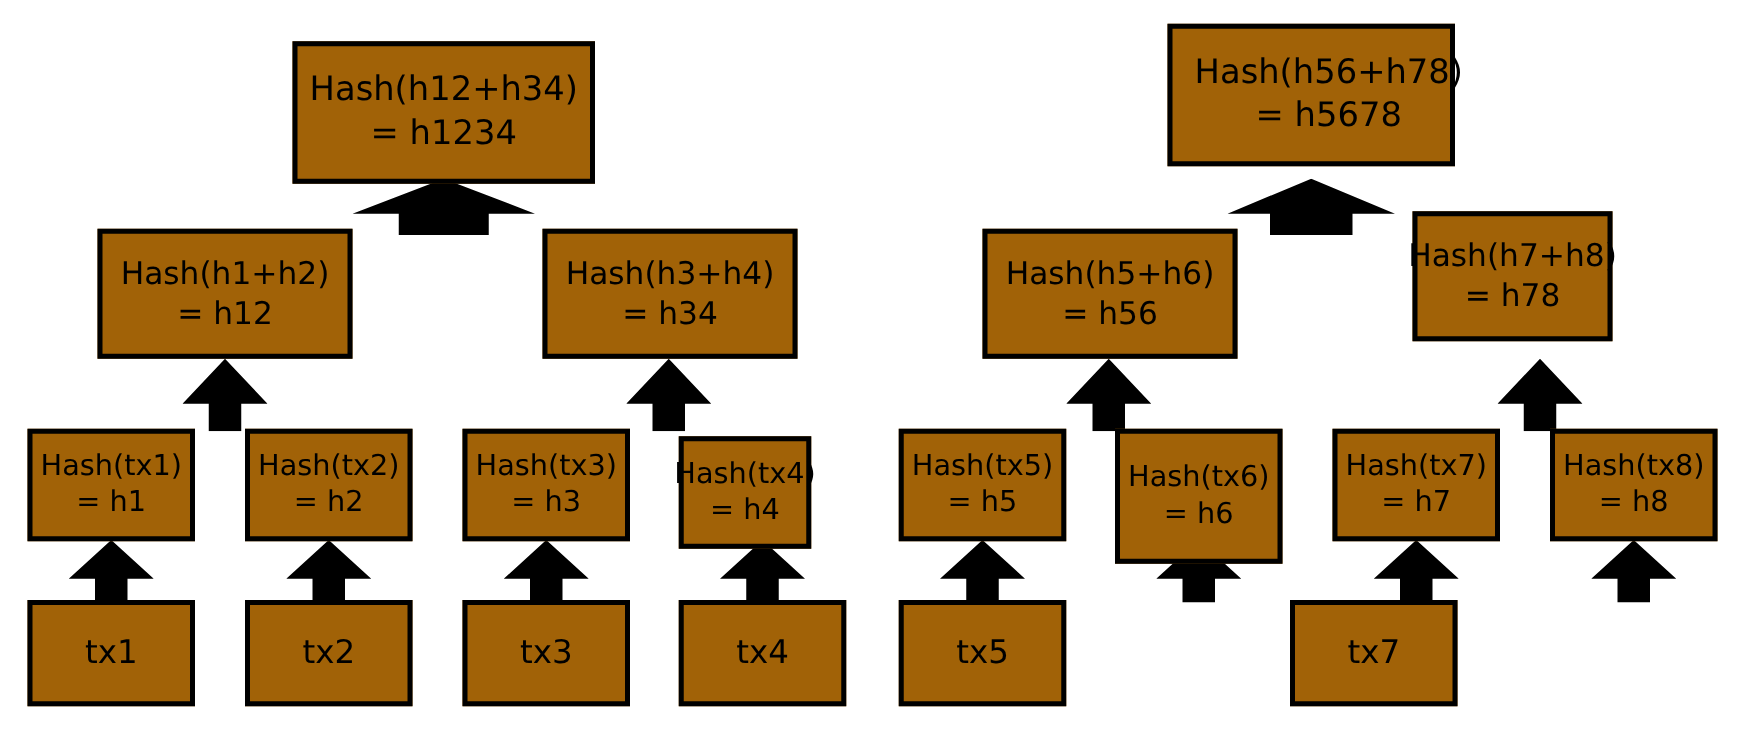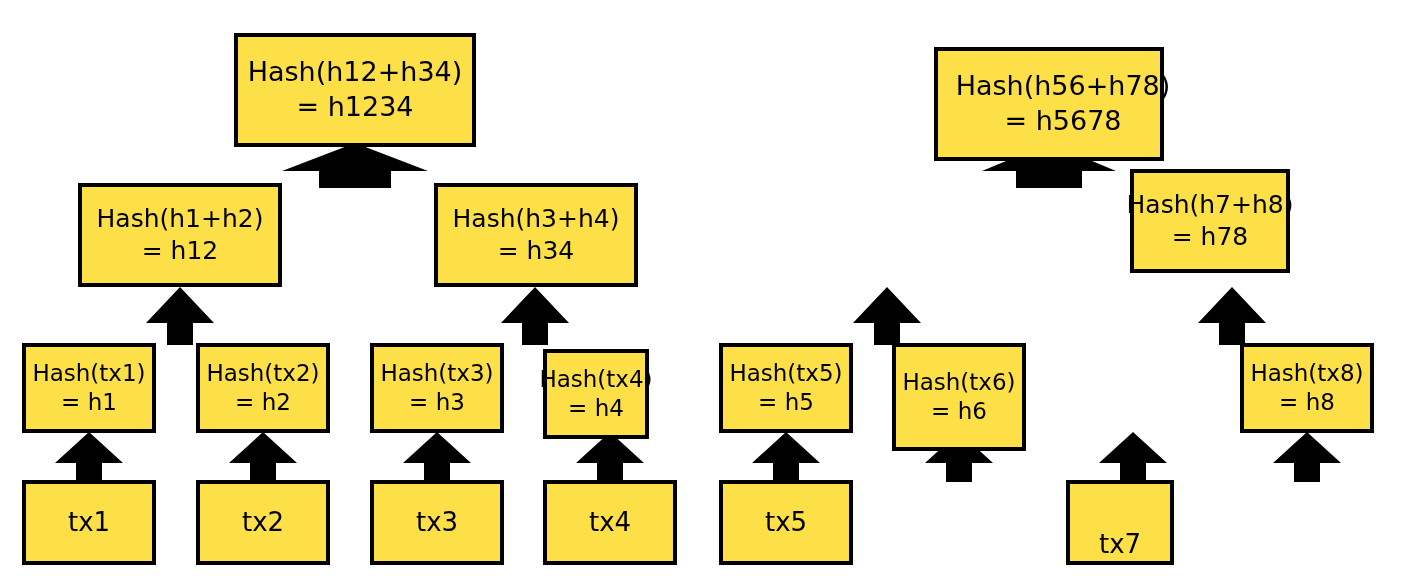--- a/index.html
+++ b/index.html
@@ -14,21 +14,21 @@
   #diagram {
     position: relative;
     width: 1405px;
     height: 585px;
     background: #ffffff;
     overflow: hidden;
   }
   .node {
     position: absolute;
     box-sizing: border-box;
-    background: #fde047;
+    background: #a16207;
     border: 4px solid #000000;
     display: flex;
     flex-direction: column;
     align-items: center;
     justify-content: center;
     text-align: center;
     color: #000000;
     z-index: 2;
   }
   .node .line {
@@ -129,32 +129,36 @@
     </div>
     <div class="arrow" style="left: 1273px; top: 432px; width: 68px; height: 50px;">
       <svg viewBox="0 0 68 50" preserveAspectRatio="none">
         <polygon points="34.0,0.0 68.0,31.0 47.0,31.0 47.0,50.0 21.0,50.0 21.0,31.0 0.0,31.0" fill="#000000"></polygon>
       </svg>
     </div>
     <div class="node root" style="left: 234px; top: 33px; width: 242px; height: 114px; border-color: rgb(0, 0, 0);">
       <span class="line">Hash(h12+h34)</span>
       <span class="line">= h1234</span>
     </div>
-    <div class="node root" style="left: 934px; top: 47px; width: 230px; height: 114px; border-color: rgb(0, 0, 0); padding-left: 28px;">
+    <div class="node root" style="left: 934px; top: 19px; width: 230px; height: 114px; border-color: rgb(0, 0, 0); padding-left: 28px;">
       <span class="line">Hash(h56+h78)</span>
       <span class="line">= h5678</span>
     </div>
     <div class="node branch" style="left: 78px; top: 183px; width: 204px; height: 104px; border-color: rgb(0, 0, 0);">
       <span class="line">Hash(h1+h2)</span>
       <span class="line">= h12</span>
     </div>
     <div class="node branch" style="left: 434px; top: 183px; width: 204px; height: 104px; border-color: rgb(0, 0, 0);">
       <span class="line">Hash(h3+h4)</span>
       <span class="line">= h34</span>
     </div>
+    <div class="node branch" style="left: 786px; top: 183px; width: 204px; height: 104px; border-color: rgb(0, 0, 0);">
+      <span class="line">Hash(h5+h6)</span>
+      <span class="line">= h56</span>
+    </div>
     <div class="node branch" style="left: 1130px; top: 169px; width: 160px; height: 104px; border-color: rgb(0, 0, 0);">
       <span class="line">Hash(h7+h8)</span>
       <span class="line">= h78</span>
     </div>
     <div class="node leafhash" style="left: 22px; top: 343px; width: 134px; height: 90px; border-color: rgb(0, 0, 0);">
       <span class="line">Hash(tx1)</span>
       <span class="line">= h1</span>
     </div>
     <div class="node leafhash" style="left: 196px; top: 343px; width: 134px; height: 90px; border-color: rgb(0, 0, 0);">
       <span class="line">Hash(tx2)</span>
@@ -169,35 +173,39 @@
       <span class="line">= h4</span>
     </div>
     <div class="node leafhash" style="left: 719px; top: 343px; width: 134px; height: 90px; border-color: rgb(0, 0, 0);">
       <span class="line">Hash(tx5)</span>
       <span class="line">= h5</span>
     </div>
     <div class="node leafhash" style="left: 892px; top: 343px; width: 134px; height: 108px; border-color: rgb(0, 0, 0);">
       <span class="line">Hash(tx6)</span>
       <span class="line">= h6</span>
     </div>
+    <div class="node leafhash" style="left: 1066px; top: 343px; width: 134px; height: 90px; border-color: rgb(0, 0, 0);">
+      <span class="line">Hash(tx7)</span>
+      <span class="line">= h7</span>
+    </div>
     <div class="node leafhash" style="left: 1240px; top: 343px; width: 134px; height: 90px; border-color: rgb(0, 0, 0);">
       <span class="line">Hash(tx8)</span>
       <span class="line">= h8</span>
     </div>
     <div class="node tx" style="left: 22px; top: 480px; width: 134px; height: 85px; border-color: rgb(0, 0, 0);">
       <span class="line">tx1</span>
     </div>
     <div class="node tx" style="left: 196px; top: 480px; width: 134px; height: 85px; border-color: rgb(0, 0, 0);">
       <span class="line">tx2</span>
     </div>
     <div class="node tx" style="left: 370px; top: 480px; width: 134px; height: 85px; border-color: rgb(0, 0, 0);">
       <span class="line">tx3</span>
     </div>
     <div class="node tx" style="left: 543px; top: 480px; width: 134px; height: 85px; border-color: rgb(0, 0, 0);">
       <span class="line">tx4</span>
     </div>
     <div class="node tx" style="left: 719px; top: 480px; width: 134px; height: 85px; border-color: rgb(0, 0, 0);">
       <span class="line">tx5</span>
     </div>
-    <div class="node tx" style="left: 1066px; top: 480px; width: 108px; height: 85px; border-color: rgb(0, 0, 0); justify-content: flex-end;">
+    <div class="node tx" style="left: 1032px; top: 480px; width: 134px; height: 85px; border-color: rgb(0, 0, 0);">
       <span class="line">tx7</span>
     </div>
   </div>
 
 </body></html>

